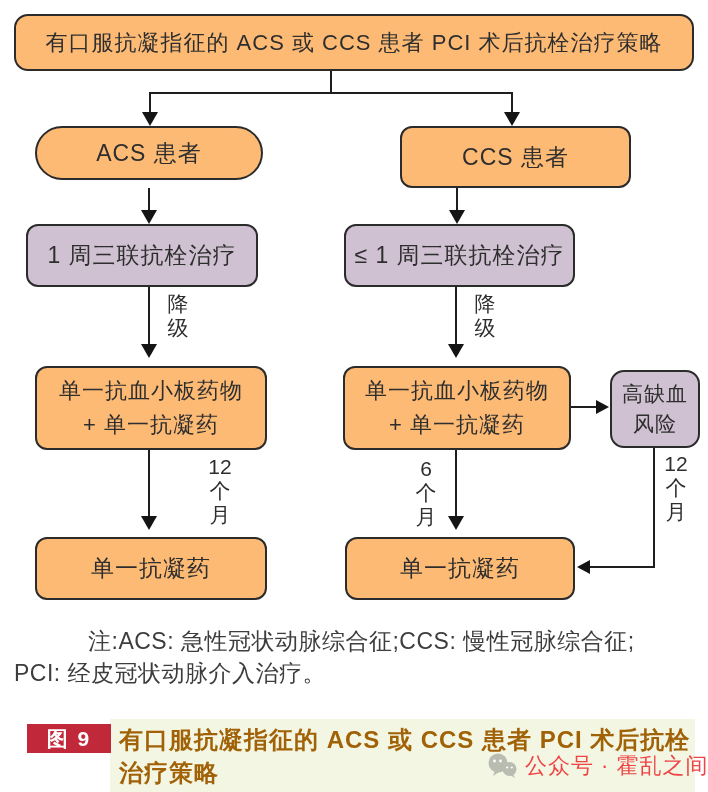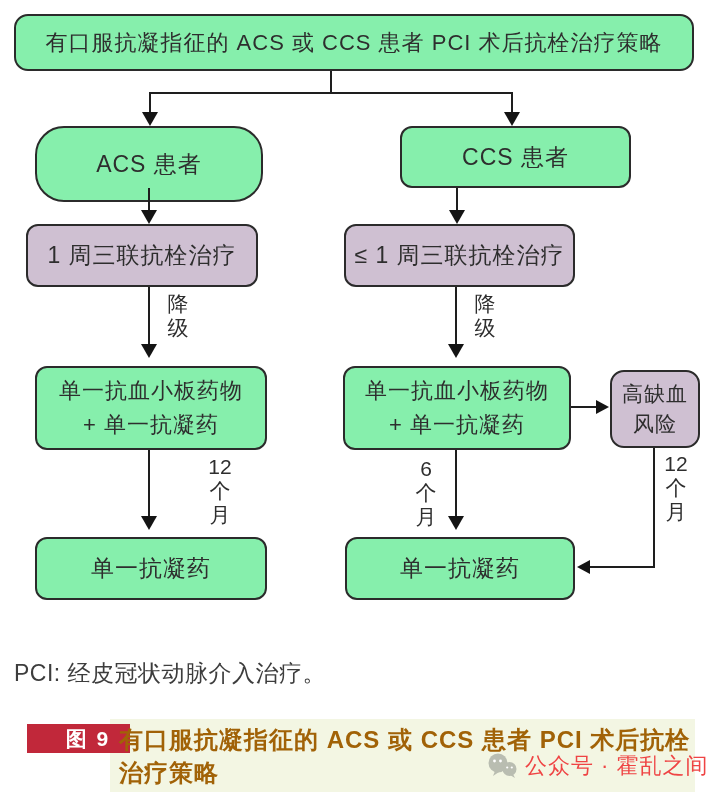--- a/index.html
+++ b/index.html
@@ -3,21 +3,21 @@
 <meta charset="utf-8">
 <style>
   html,body { margin:0; padding:0; background:#ffffff; }
   .canvas {
     position:relative; width:708px; height:792px; background:#ffffff;
     font-family:"Liberation Sans", sans-serif; color:#2e2e2e; overflow:hidden;
   }
   .box {
     position:absolute; box-sizing:border-box;
     border:2px solid #2b2b2b; border-radius:12px;
-    background:#86efac;
+    background:#fdba74;
     display:flex; flex-direction:column; align-items:center; justify-content:center;
     text-align:center; font-size:23px; letter-spacing:1px;
   }
   .box.purple { background:#cfc0d2; }
   .box .line { display:block; }
   .vline { position:absolute; width:2px; background:#1e1e1e; }
   .hline { position:absolute; height:2px; background:#1e1e1e; }
   .arr-down { position:absolute; width:0; height:0;
     border-left:8px solid transparent; border-right:8px solid transparent;
     border-top:14px solid #141414; }
@@ -26,21 +26,21 @@
     border-left:13px solid #141414; }
   .arr-left { position:absolute; width:0; height:0;
     border-top:7px solid transparent; border-bottom:7px solid transparent;
     border-right:13px solid #141414; }
   .vlabel { position:absolute; font-size:21px; line-height:24px; text-align:center; color:#2e2e2e; }
   .vlabel span { display:block; }
   .note { position:absolute; font-size:23px; color:#3d3d3d; letter-spacing:0.5px; white-space:nowrap; }
   .caption-bg { position:absolute; left:110px; top:719px; width:585px; height:73px; background:#f3f6e3; }
   .fig-chip { position:absolute; left:27px; top:724px; width:84px; height:29px;
     background:#c1283a; color:#ffffff; font-weight:bold; font-size:21px;
-    display:flex; align-items:center; justify-content:center; letter-spacing:2px;padding-left:19px; }
+    display:flex; align-items:center; justify-content:center; letter-spacing:2px; }
   .caption-text { position:absolute; left:119px; font-size:24px; font-weight:bold;
     color:#a16207; letter-spacing:1px; white-space:nowrap; }
   .watermark { position:absolute; left:487px; top:751px; display:flex; align-items:center;
     gap:6px; color:#ef4444; font-size:22px; letter-spacing:1px; white-space:nowrap; }
 </style>
 </head>
 <body>
 
 <div class="canvas">
 
@@ -48,21 +48,21 @@
     <span class="line">有口服抗凝指征的 ACS 或 CCS 患者 PCI 术后抗栓治疗策略</span>
   </div>
 
   <div class="vline" style="left:330px; top:71px; height:22px;"></div>
   <div class="hline" style="left:149px; top:92px; width:364px;"></div>
   <div class="vline" style="left:149px; top:92px; height:22px;"></div>
   <div class="arr-down" style="left:142px; top:112px;"></div>
   <div class="vline" style="left:511px; top:92px; height:22px;"></div>
   <div class="arr-down" style="left:504px; top:112px;"></div>
 
-  <div class="box" style="left:35px; top:126px; width:228px; height:76px;border-radius:29px;">
+  <div class="box" style="left:35px; top:126px; width:228px; height:54px;border-radius:29px;">
     <span class="line">ACS 患者</span>
   </div>
   <div class="box" style="left:400px; top:126px; width:231px; height:62px;">
     <span class="line">CCS 患者</span>
   </div>
 
   <div class="vline" style="left:148px; top:188px; height:23px;"></div>
   <div class="arr-down" style="left:141px; top:210px;"></div>
   <div class="vline" style="left:456px; top:188px; height:23px;"></div>
   <div class="arr-down" style="left:449px; top:210px;"></div>
@@ -127,20 +127,21 @@
     <span>月</span>
   </div>
 
   <div class="box" style="left:35px; top:537px; width:232px; height:63px;">
     <span class="line">单一抗凝药</span>
   </div>
   <div class="box" style="left:345px; top:537px; width:230px; height:63px;">
     <span class="line">单一抗凝药</span>
   </div>
 
+  <div class="note" style="left:88px; top:626px;">注:ACS: 急性冠状动脉综合征;CCS: 慢性冠脉综合征;</div>
   <div class="note" style="left:14px; top:658px;">PCI: 经皮冠状动脉介入治疗。</div>
 
   <div class="caption-bg"></div>
   <div class="fig-chip">
     <span>图 9</span>
   </div>
   <div class="caption-text" style="top:724px;">有口服抗凝指征的 ACS 或 CCS 患者 PCI 术后抗栓</div>
   <div class="caption-text" style="top:757px;">治疗策略</div>
 
   <div class="watermark">

